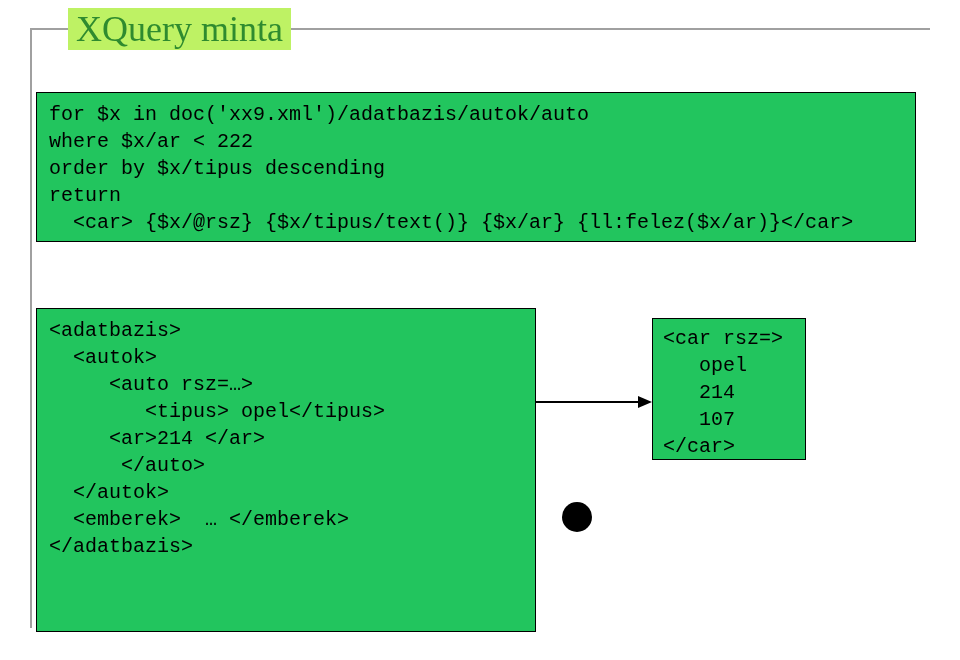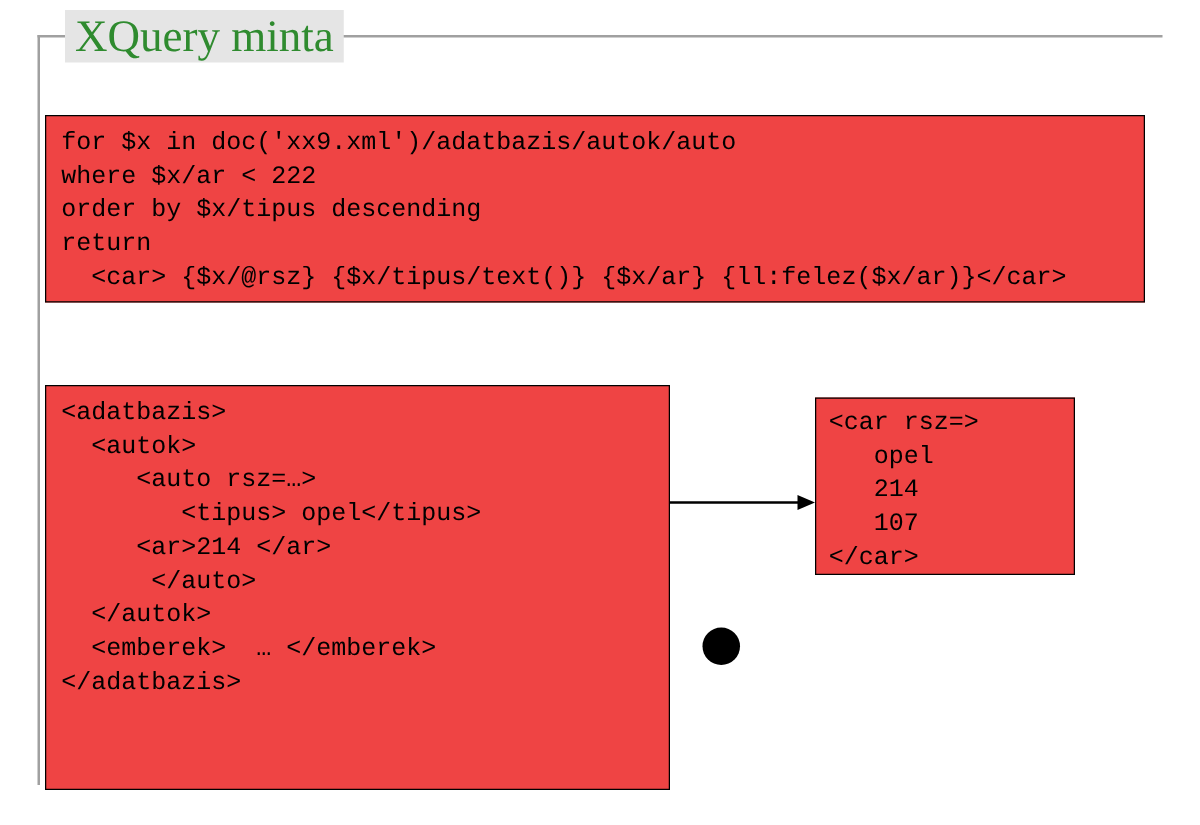--- a/index.html
+++ b/index.html
@@ -15,34 +15,34 @@
       position: absolute;
       left: 30px;
       top: 28px;
       width: 900px;
       height: 600px;
       border-top: 2px solid #a0a0a0;
       border-left: 2px solid #a0a0a0;
     }
     .title-wrap {
       position: absolute;
-      left: 20px;
+      left: 36px;
       top: -22px;
       padding: 0 8px;
-      background: #e5e5e5;
+      background: #bef264;
     }
     .title {
       color: #2f8b2f;
       font-size: 36px;
       font-family: "Times New Roman", serif;
     }
     .code-box {
       position: absolute;
       border: 1px solid #000;
-      background: #ef4444;
+      background: #22c55e;
     }
     .code {
       font-family: "Courier New", monospace;
       font-size: 20px;
       line-height: 1.35;
       white-space: pre;
       color: #000;
     }
     .box1 {
       left: 4px;
@@ -54,21 +54,21 @@
     .box2 {
       left: 4px;
       top: 278px;
       width: 500px;
       height: 324px;
       padding: 8px 12px;
     }
     .box3 {
       left: 620px;
       top: 288px;
-      width: 208px;
+      width: 154px;
       height: 142px;
       padding: 6px 10px;
     }
     .arrow {
       position: absolute;
       left: 504px;
       top: 366px;
       width: 116px;
       height: 12px;
     }

